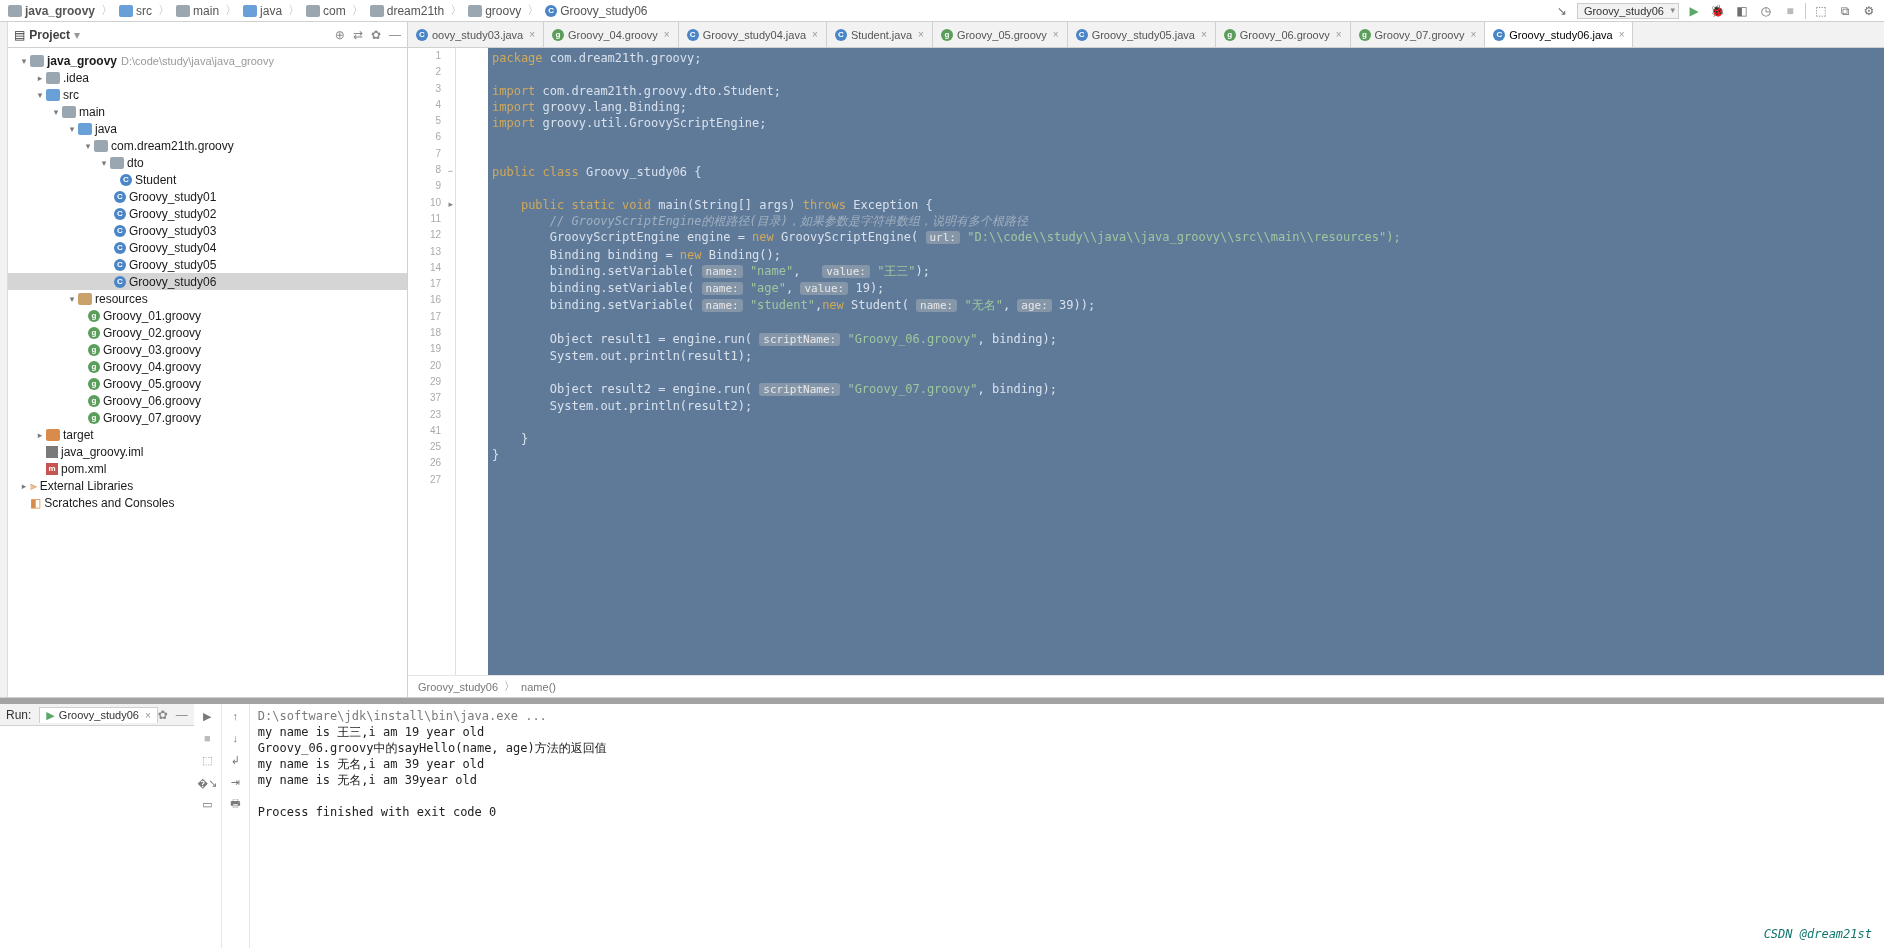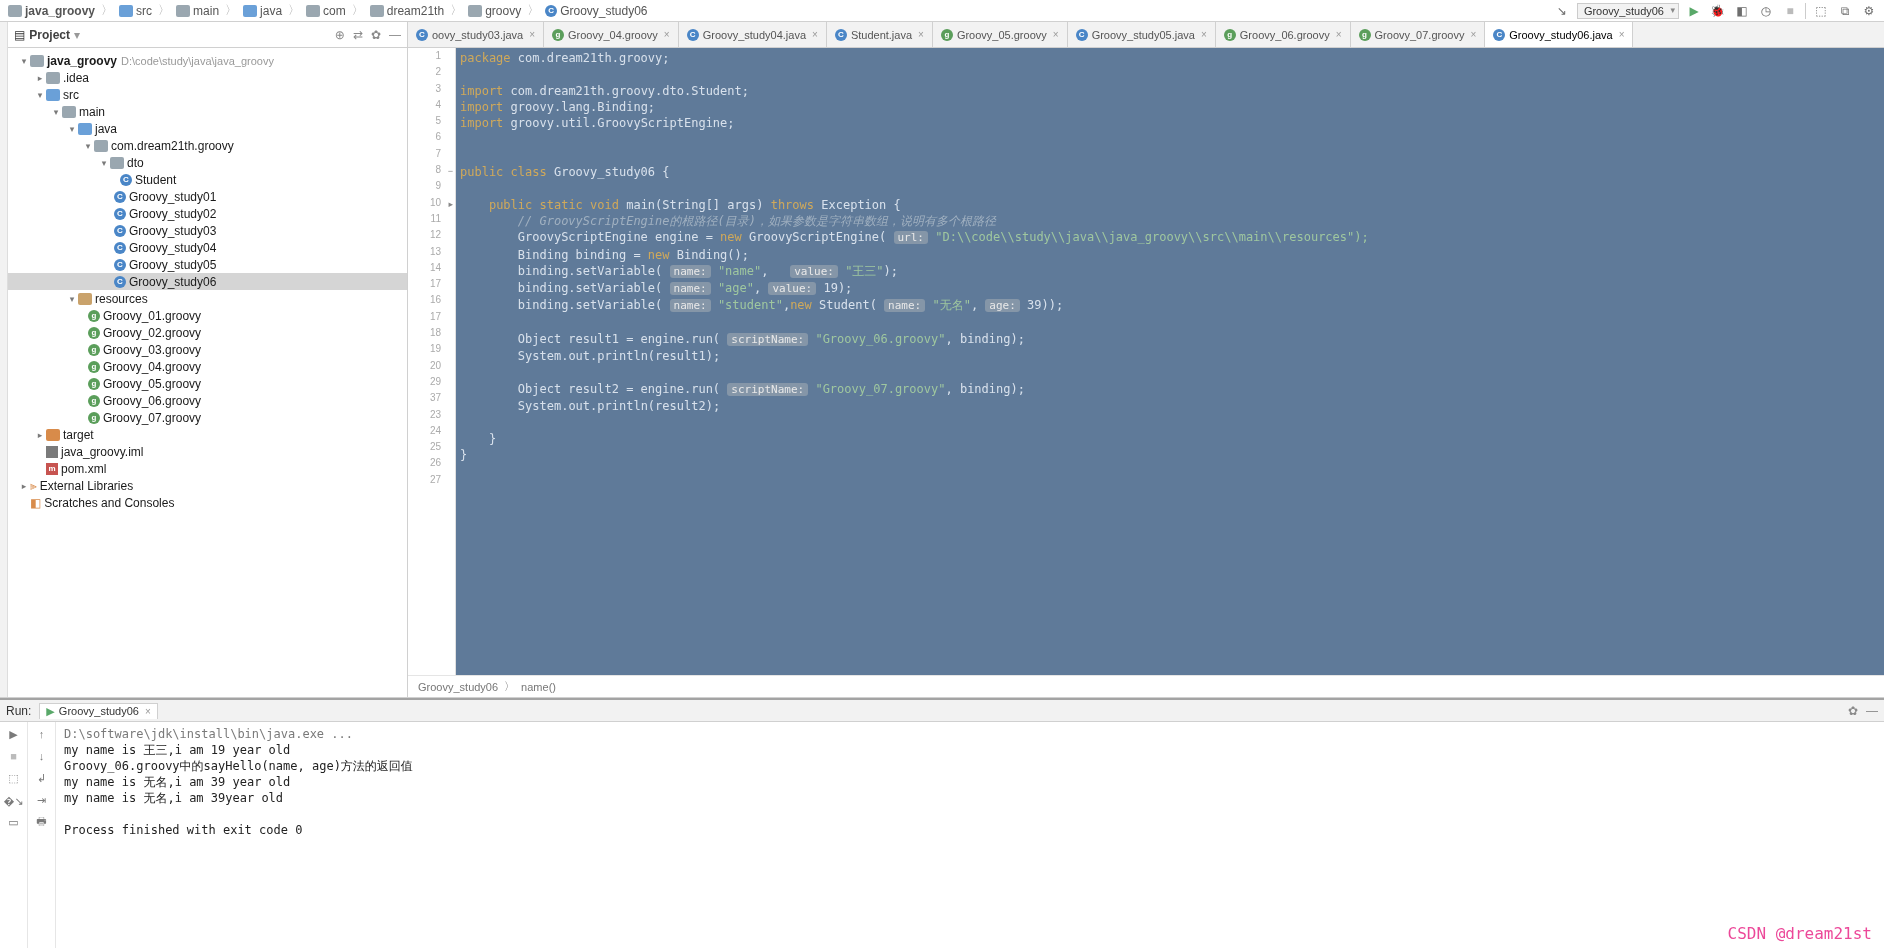--- a/index.html
+++ b/index.html
@@ -41,39 +41,39 @@
 
 .editor-area{flex:1;display:flex;flex-direction:column;min-width:0;}
 .tab-bar{display:flex;align-items:center;height:26px;background:#f2f2f2;border-bottom:1px solid #d0d0d0;overflow:hidden;}
 .tab{display:flex;align-items:center;gap:4px;padding:0 8px;height:100%;border-right:1px solid #d0d0d0;color:#555;cursor:pointer;font-size:11px;}
 .tab.active{background:#fff;color:#000;}
 .tab-close{color:#999;font-size:10px;margin-left:2px;}
 .editor-body{flex:1;display:flex;min-height:0;position:relative;}
 .gutter{width:48px;background:#fff;border-right:1px solid #e0e0e0;padding-top:2px;}
 .gutter-line{height:16.3px;font-size:10px;color:#aaa;text-align:right;padding-right:14px;position:relative;}
 .gutter-line .mark{position:absolute;right:2px;top:2px;font-size:9px;color:#888;}
-.code{flex:1;background:#5f7a99;color:#d8e1ec;font-family:Consolas,monospace;font-size:12px;line-height:16.3px;padding:2px 0 2px 4px;white-space:pre;overflow:auto;}
+.code{flex:1;background:#5f7a99;color:#d8e1ec;font-family:Consolas,monospace;font-size:12px;line-height:16.3px;padding:2px 0 2px 4px;white-space:pre;overflow:auto;margin-left:32px;}
 .code .kw{color:#d0a95a;}
 .code .str{color:#9fc79f;}
 .code .cm{color:#a0b0c0;font-style:italic;}
 .code .it{text-align:right;}
 .code .hint{background:#8596a8;color:#e8e8e8;border-radius:3px;padding:0 4px;font-size:11px;}
 .crumb2{height:22px;display:flex;align-items:center;padding:0 10px;color:#777;font-size:11px;gap:6px;border-top:1px solid #e5e5e5;background:#fff;}
 
 
-.run-panel{height:250px;display:flex;flex-direction:column;border-top:2px solid #a3a3a3;}
+.run-panel{height:250px;display:flex;flex-direction:row;border-top:6px solid #a3a3a3;}
 .run-hdr{display:flex;align-items:center;justify-content:space-between;height:22px;background:#f2f2f2;border-bottom:1px solid #d0d0d0;padding:0 6px;}
 .run-tab{display:flex;align-items:center;gap:4px;background:#fff;border:1px solid #d0d0d0;border-bottom:none;padding:1px 6px;font-size:11px;}
 .run-body{flex:1;display:flex;}
 .run-tools{width:28px;display:flex;flex-direction:column;align-items:center;padding-top:4px;gap:6px;border-right:1px solid #e6e6e6;background:#fff;}
 .run-tools2{width:28px;display:flex;flex-direction:column;align-items:center;padding-top:4px;gap:6px;border-right:1px solid #e6e6e6;background:#fff;}
 .rt{width:16px;height:16px;display:flex;align-items:center;justify-content:center;color:#7a7a7a;font-size:11px;}
 .console{flex:1;font-family:Consolas,monospace;font-size:12px;line-height:16px;padding:4px 8px;white-space:pre;color:#222;}
 .console .path{color:#7a7a7a;}
-.watermark{position:absolute;right:12px;bottom:6px;color:#ec4899;font-size:16px;}
+.watermark{position:absolute;right:12px;bottom:6px;color:#0f766e;font-size:12px;font-style:italic;}
 .left-rail{width:8px;background:#f2f2f2;border-right:1px solid #ddd;}
 </style>
 </head>
 <body>
 
 <div class="container">
 
 <div class="breadcrumb-bar">
   <div class="breadcrumb-left">
     <span class="bc-item">
@@ -336,21 +336,21 @@
             <div class="gutter-line">14</div>
             <div class="gutter-line">17</div>
             <div class="gutter-line">16</div>
             <div class="gutter-line">17</div>
             <div class="gutter-line">18</div>
             <div class="gutter-line">19</div>
             <div class="gutter-line">20</div>
             <div class="gutter-line">29</div>
             <div class="gutter-line">37</div>
             <div class="gutter-line">23</div>
-            <div class="gutter-line">24</div>
+            <div class="gutter-line">41</div>
             <div class="gutter-line">25</div>
             <div class="gutter-line">26</div>
             <div class="gutter-line">27</div>
           </div>
       <div class="code" id="code"><span class="kw">package</span> com.dream21th.groovy;
 
 <span class="kw">import</span> com.dream21th.groovy.dto.Student;
 <span class="kw">import</span> groovy.lang.Binding;
 <span class="kw">import</span> groovy.util.GroovyScriptEngine;
 

